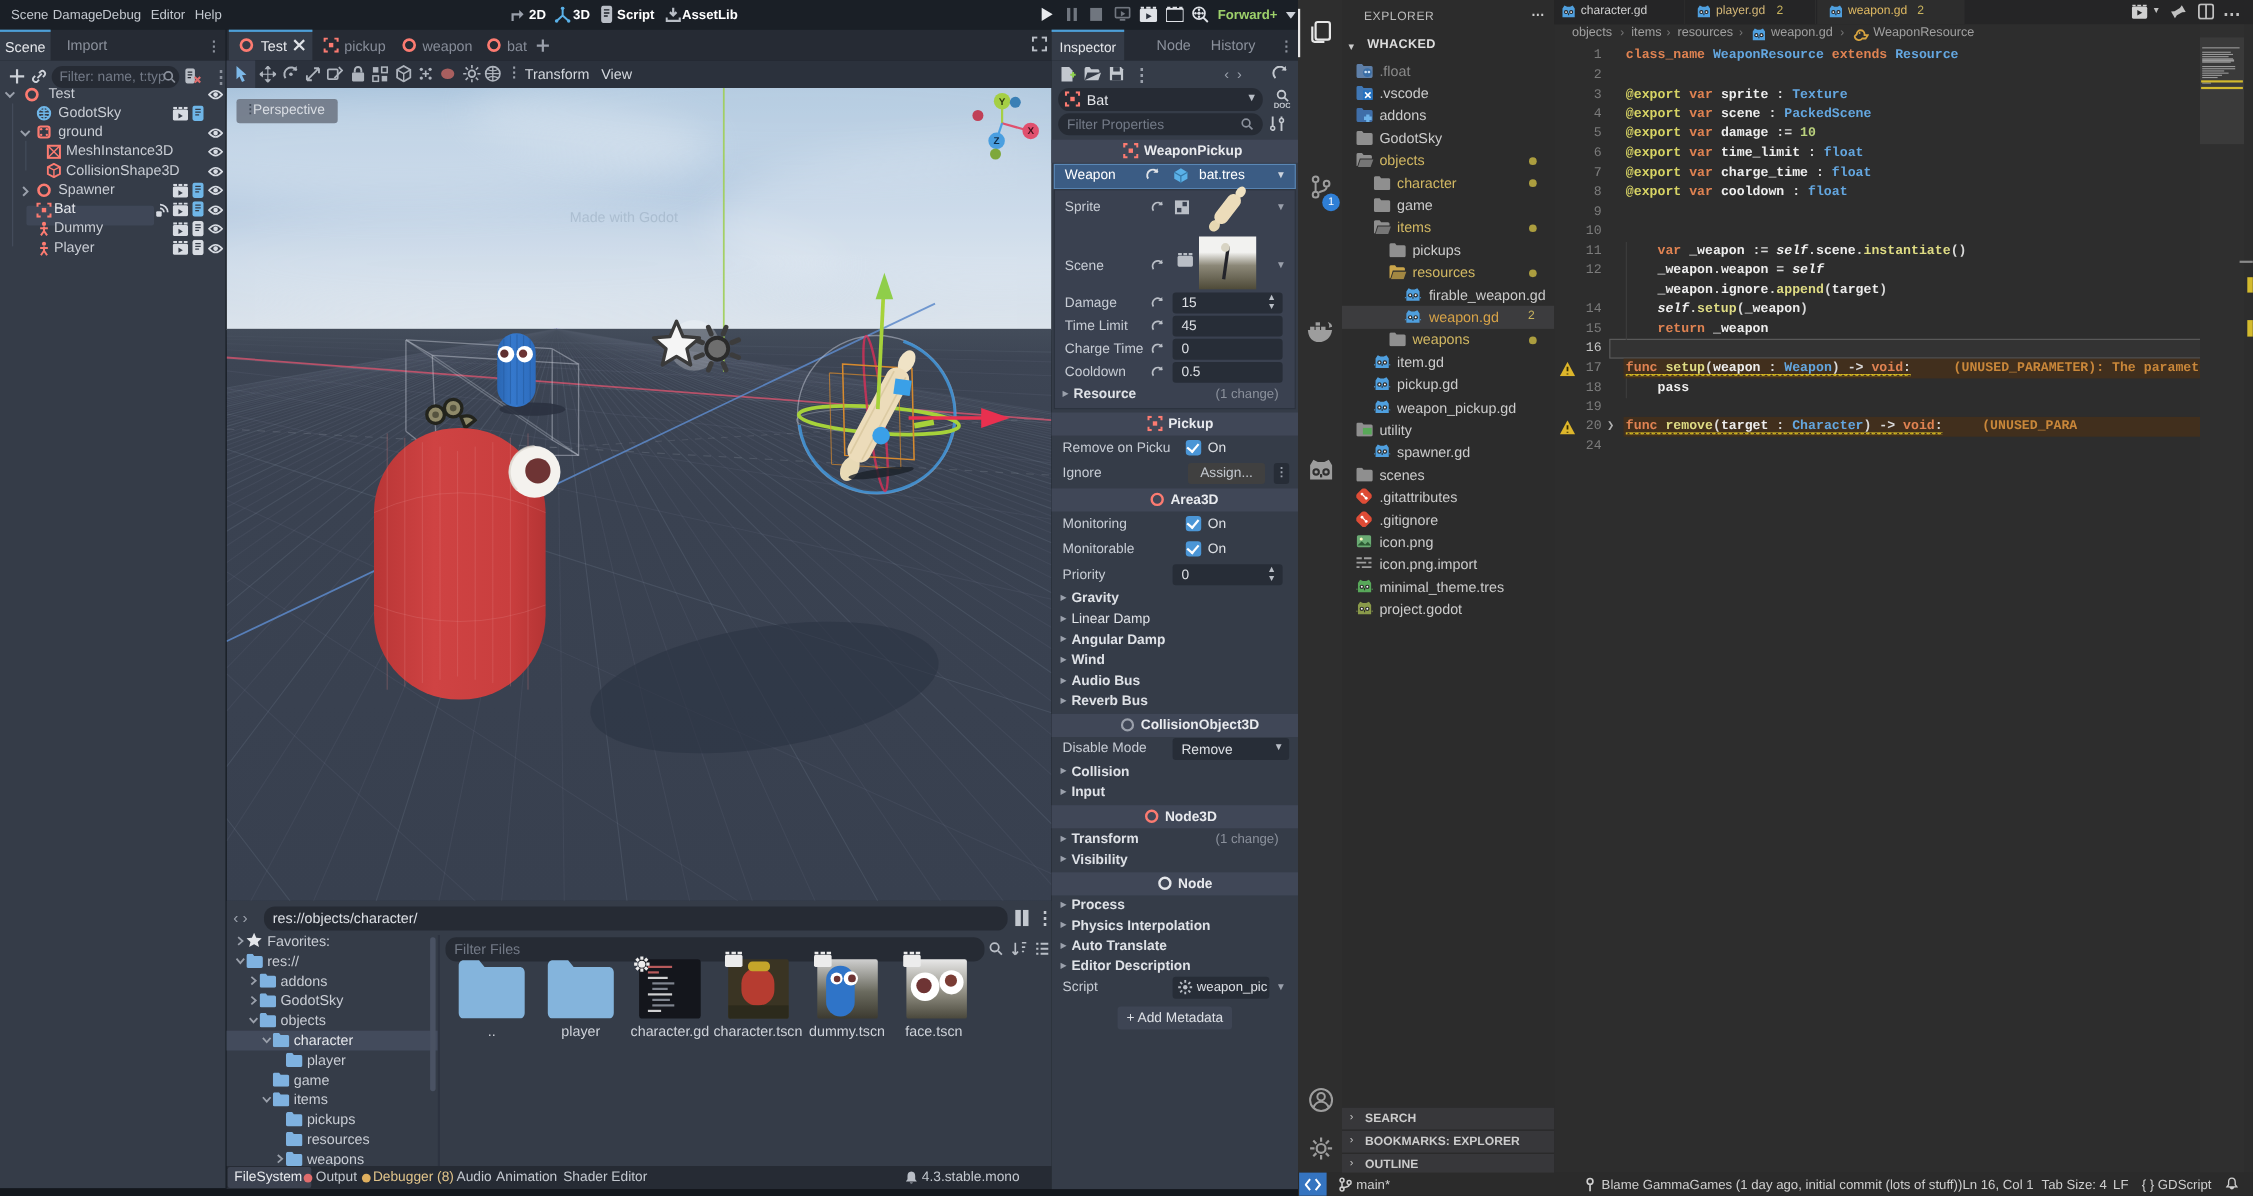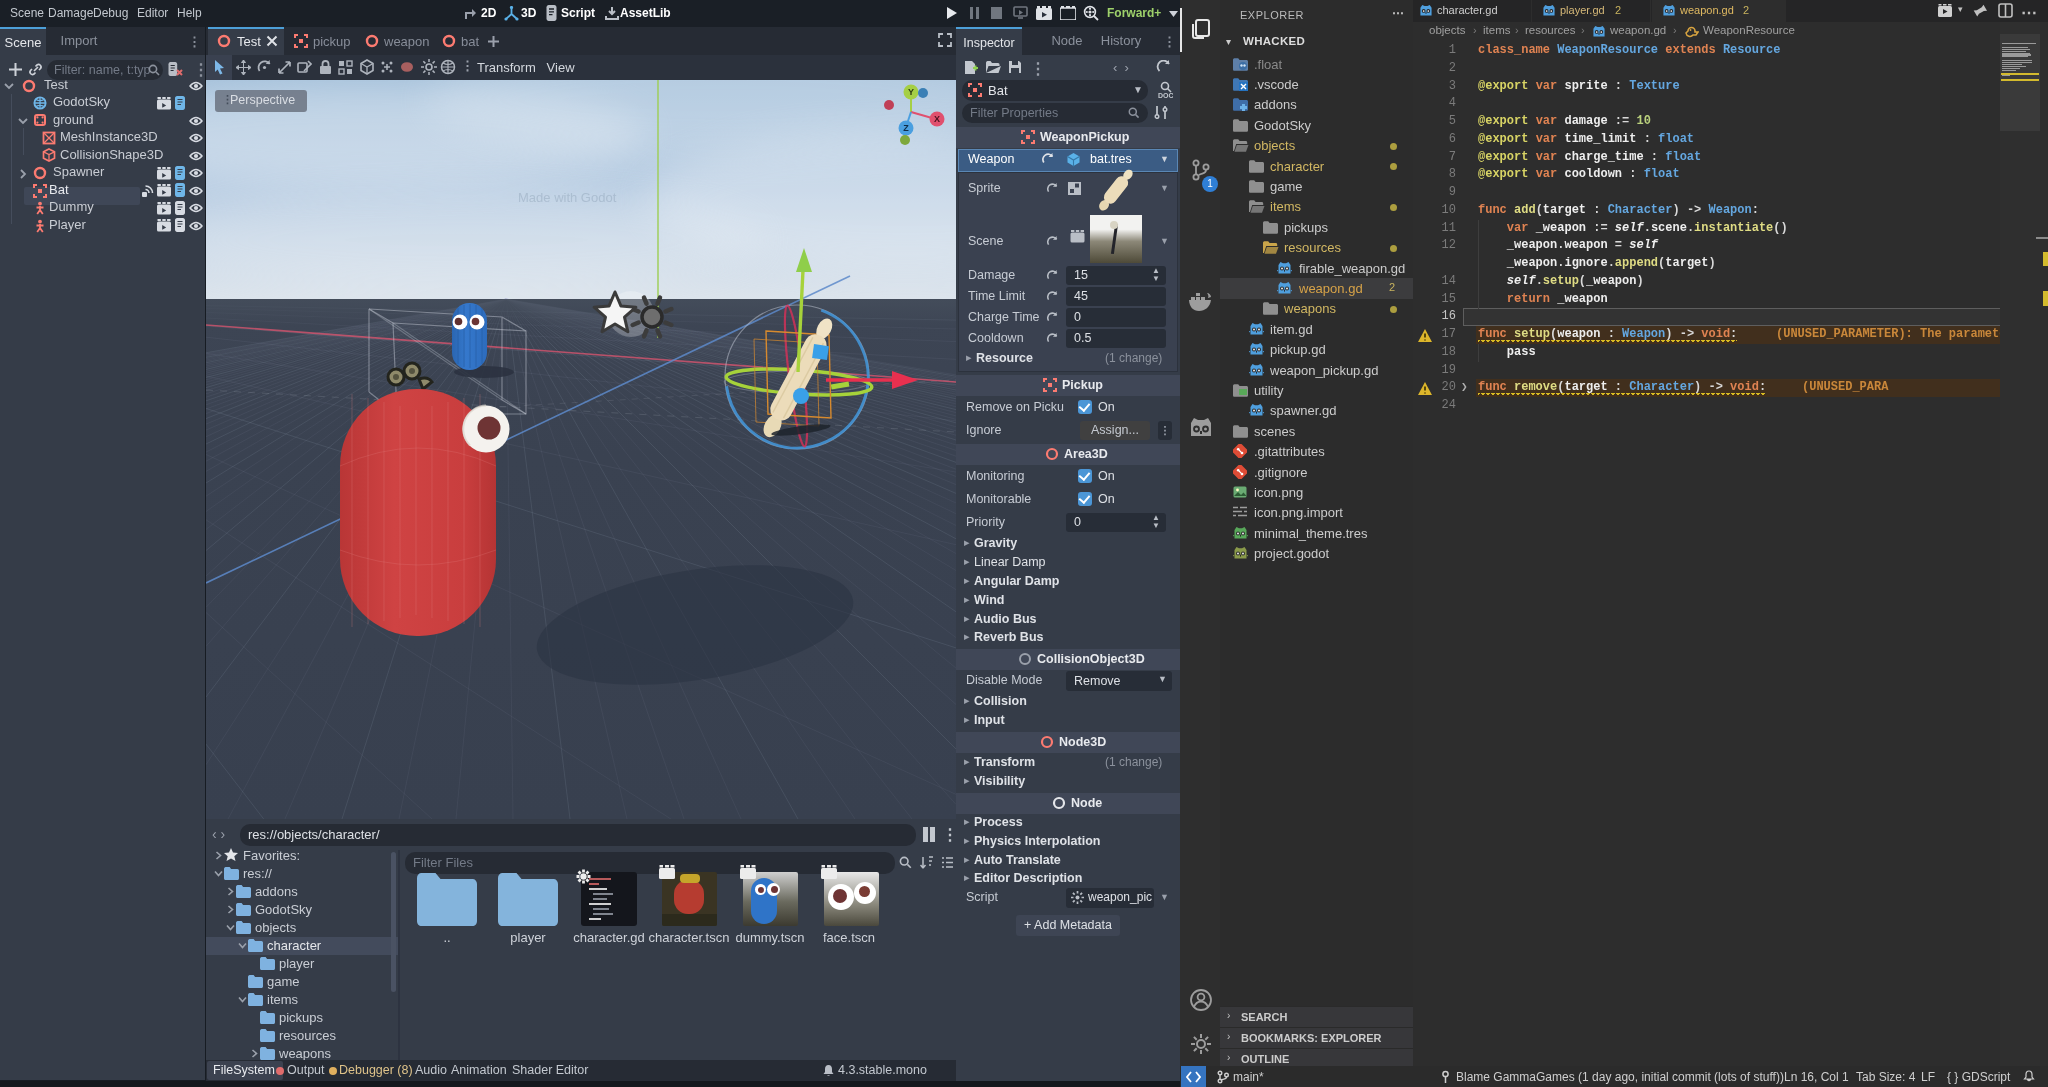--- a/index.html
+++ b/index.html
@@ -1312,25 +1312,25 @@
 <div class="cl" style="top:230.75px"><span class="ln" style="width:43px;color:#7b7b7b">14</span></div>
 <div class="cl" style="top:248.50px"><span class="ln" style="width:43px;color:#7b7b7b">15</span></div>
 <div class="cl" style="top:266.25px"><span class="ln" style="width:43px;color:#c6c6c6">16</span></div>
 <div class="cl" style="top:284.00px"><span class="ln" style="width:43px;color:#7b7b7b">17</span></div>
 <div class="cl" style="top:301.75px"><span class="ln" style="width:43px;color:#7b7b7b">18</span></div>
 <div class="cl" style="top:319.50px"><span class="ln" style="width:43px;color:#7b7b7b">19</span></div>
 <div class="cl" style="top:337.25px"><span class="ln" style="width:43px;color:#7b7b7b">20</span></div>
 <div class="cl" style="top:355.00px"><span class="ln" style="width:43px;color:#7b7b7b">24</span></div>
 <div class="cl" style="top:0.00px"><span class="ct" style="left:65px"><span class="kw">class_name</span> <span class="ty">WeaponResource</span> <span class="kw">extends</span> <span class="ty">Resource</span></span></div>
 <div class="cl" style="top:35.50px"><span class="ct" style="left:65px"><span class="an">@export</span> <span class="kw">var</span> <span class="id">sprite</span> <span class="pu">:</span> <span class="ty">Texture</span></span></div>
+<div class="cl" style="top:53.25px"><span class="ct" style="left:65px"><span class="an">@export</span> <span class="kw">var</span> <span class="id">scene</span> <span class="pu">:</span> <span class="ty">PackedScene</span></span></div>
 <div class="cl" style="top:71.00px"><span class="ct" style="left:65px"><span class="an">@export</span> <span class="kw">var</span> <span class="id">damage</span> <span class="pu">:=</span> <span class="nu">10</span></span></div>
 <div class="cl" style="top:88.75px"><span class="ct" style="left:65px"><span class="an">@export</span> <span class="kw">var</span> <span class="id">time_limit</span> <span class="pu">:</span> <span class="ty">float</span></span></div>
 <div class="cl" style="top:106.50px"><span class="ct" style="left:65px"><span class="an">@export</span> <span class="kw">var</span> <span class="id">charge_time</span> <span class="pu">:</span> <span class="ty">float</span></span></div>
 <div class="cl" style="top:124.25px"><span class="ct" style="left:65px"><span class="an">@export</span> <span class="kw">var</span> <span class="id">cooldown</span> <span class="pu">:</span> <span class="ty">float</span></span></div>
-<div class="cl" style="top:159.75px"><span class="ct" style="left:65px"><span class="kw">func</span> <span class="fn">add</span><span class="pu">(</span><span class="id">target</span> <span class="pu">:</span> <span class="ty">Character</span><span class="pu">)</span> <span class="pu">-&gt;</span> <span class="ty">Weapon</span><span class="pu">:</span></span></div>
 <div class="cl" style="top:177.50px"><span class="ct" style="left:65px">    <span class="kw">var</span> <span class="id">_weapon</span> <span class="pu">:=</span> <span class="sf">self</span><span class="pu">.</span><span class="id">scene</span><span class="pu">.</span><span class="fn">instantiate</span><span class="pu">()</span></span></div>
 <div class="cl" style="top:195.25px"><span class="ct" style="left:65px">    <span class="id">_weapon</span><span class="pu">.</span><span class="id">weapon</span> <span class="pu">=</span> <span class="sf">self</span></span></div>
 <div class="cl" style="top:213.00px"><span class="ct" style="left:65px">    <span class="id">_weapon</span><span class="pu">.</span><span class="id">ignore</span><span class="pu">.</span><span class="fn">append</span><span class="pu">(</span><span class="id">target</span><span class="pu">)</span></span></div>
 <div class="cl" style="top:230.75px"><span class="ct" style="left:65px">    <span class="sf">self</span><span class="pu">.</span><span class="fn">setup</span><span class="pu">(</span><span class="id">_weapon</span><span class="pu">)</span></span></div>
 <div class="cl" style="top:248.50px"><span class="ct" style="left:65px">    <span class="kw">return</span> <span class="id">_weapon</span></span></div>
 <div class="cl" style="top:301.75px"><span class="ct" style="left:65px">    <span class="id">pass</span></span></div>
 <div class="cl" style="top:284.00px"><span class="ct" style="left:65px"><span class="wavy"><span class="kw">func</span> <span class="fn">setup</span><span class="pu">(</span><span class="id">weapon</span> <span class="pu">:</span> <span class="ty">Weapon</span><span class="pu">)</span> <span class="pu">-&gt;</span> <span class="kw">void</span><span class="pu">:</span></span></span><span class="abs" style="left:363px;color:#c9873a">(UNUSED_PARAMETER): The paramete</span></div>
 <div class="cl" style="top:337.25px"><span class="ct" style="left:65px"><span class="wavy"><span class="kw">func</span> <span class="fn">remove</span><span class="pu">(</span><span class="id">target</span> <span class="pu">:</span> <span class="ty">Character</span><span class="pu">)</span> <span class="pu">-&gt;</span> <span class="kw">void</span><span class="pu">:</span></span></span><span class="abs" style="left:389px;color:#c9873a">(UNUSED_PARA</span></div>
 <svg class="abs" style="left:5px;top:286.50px" width="14" height="13" viewBox="0 0 14 13">
           <path d="M7 0l7 13H0z" fill="#ddb62b"></path>

